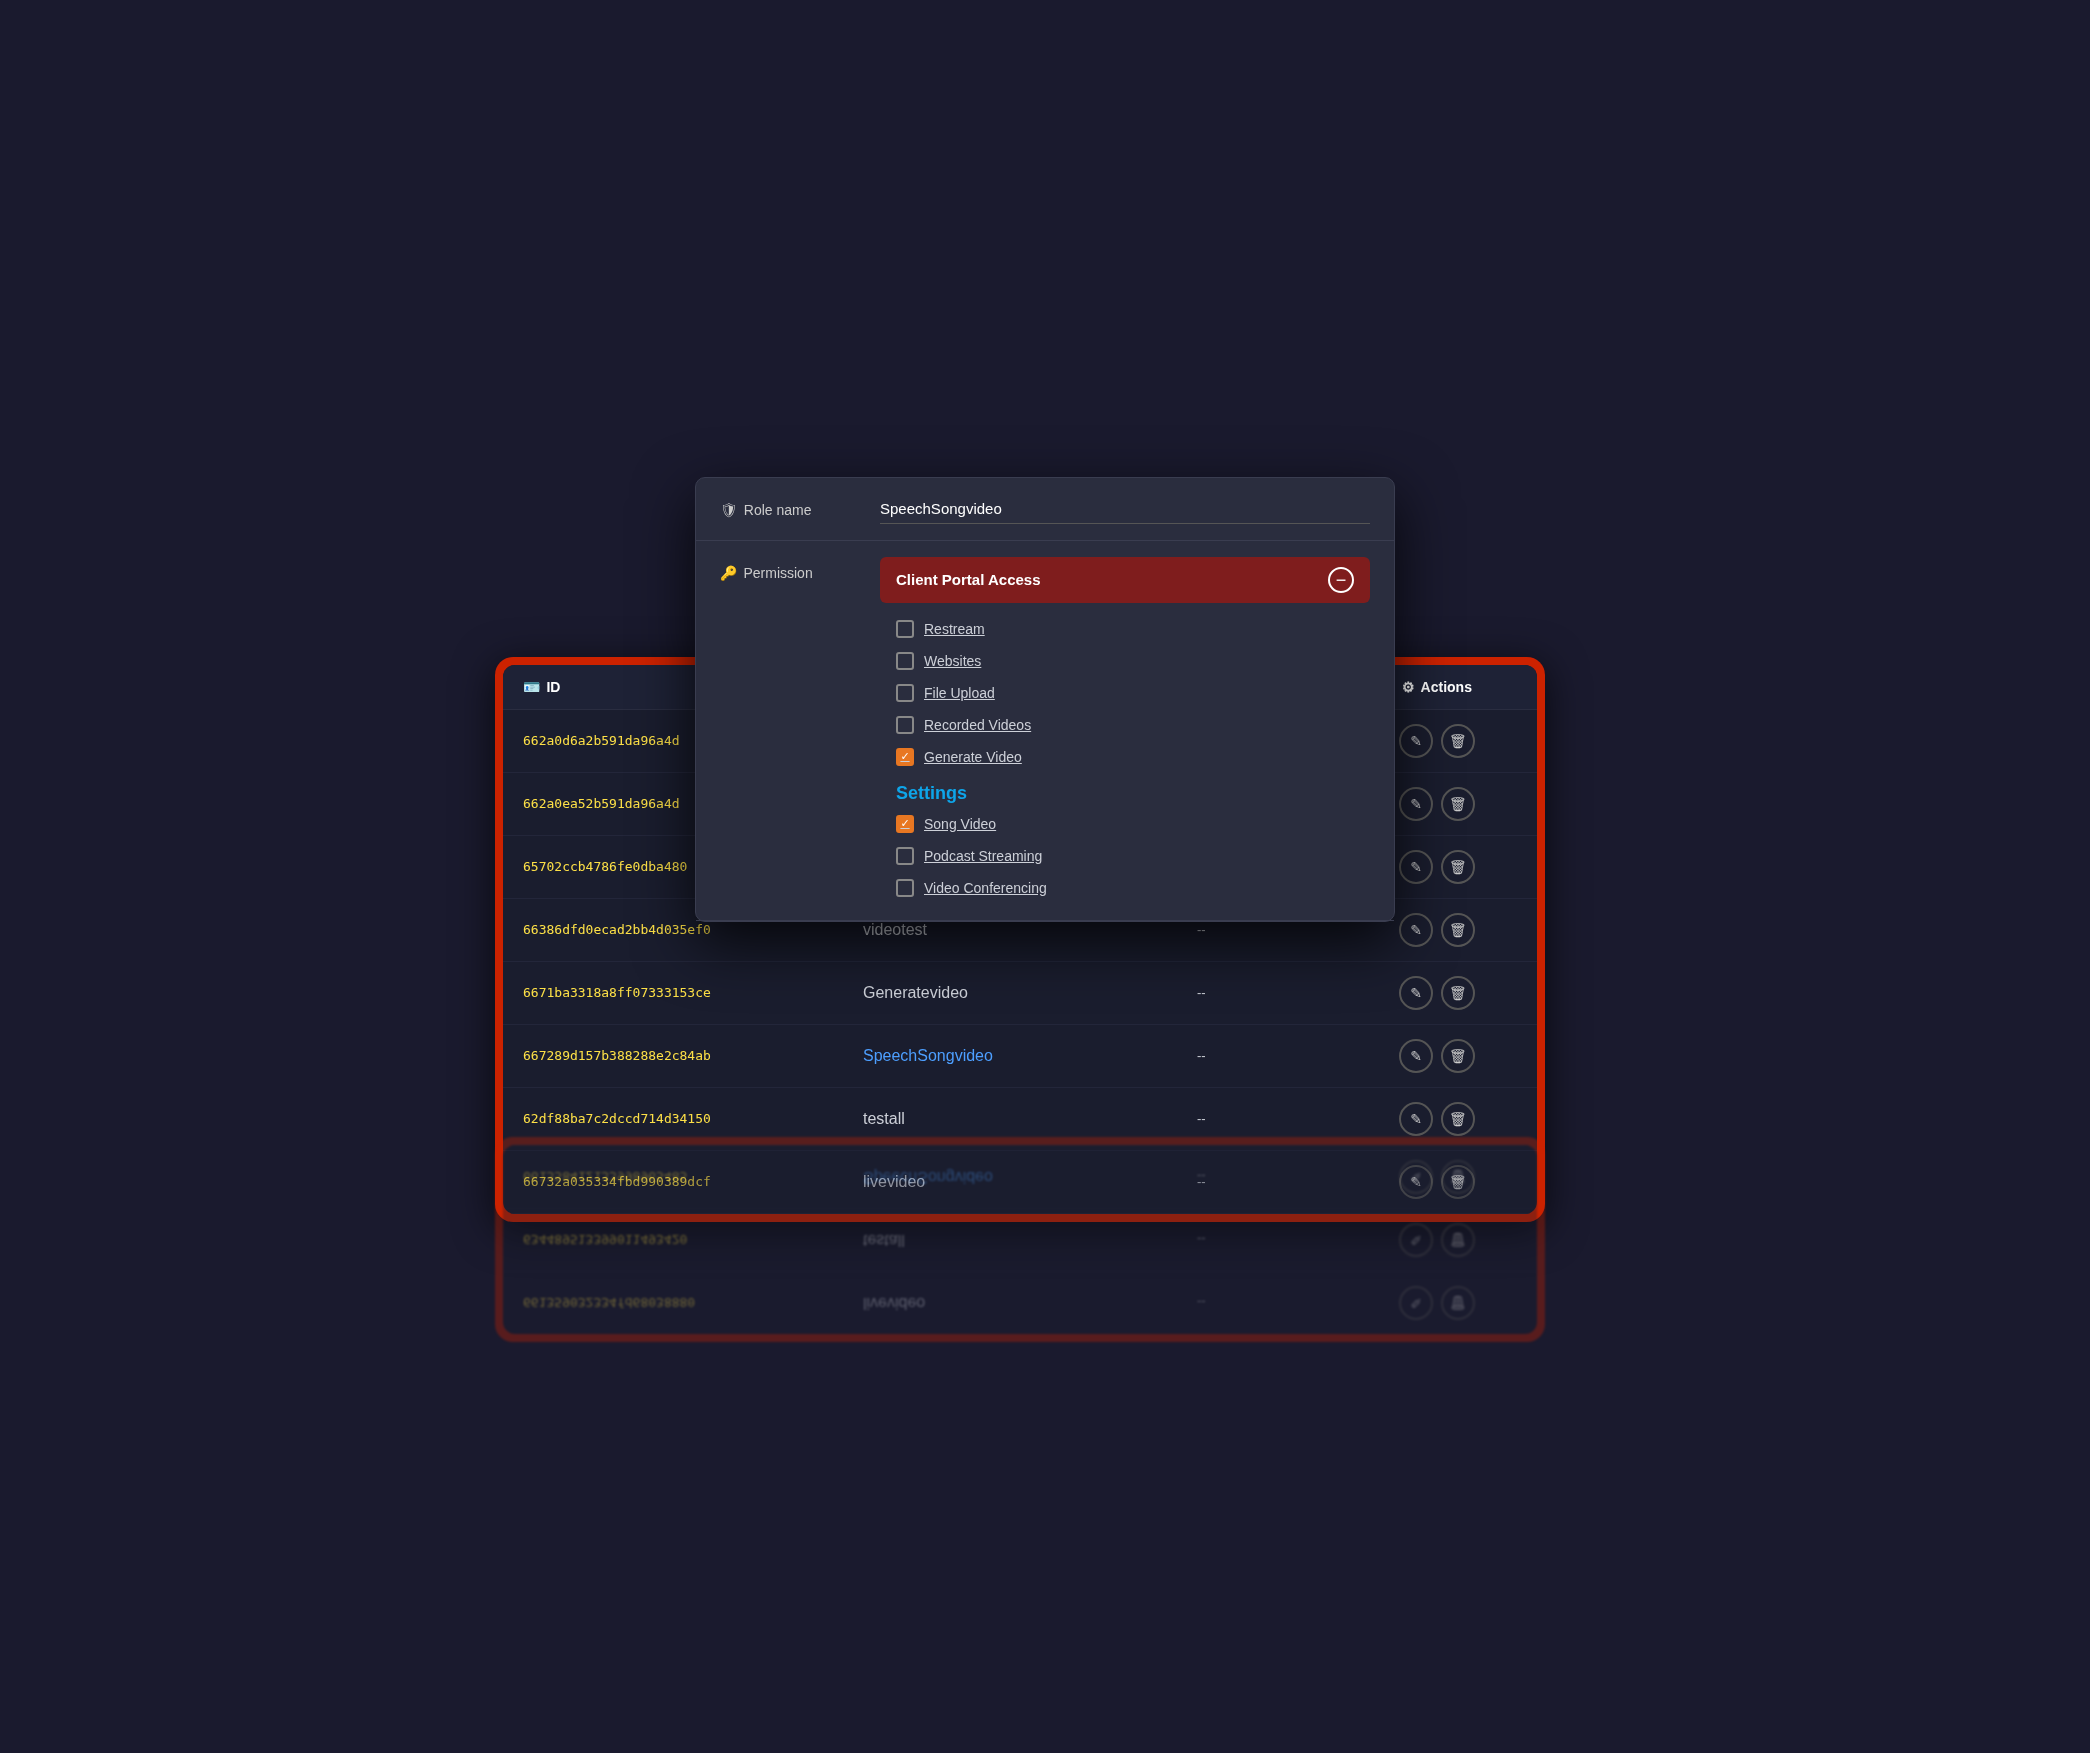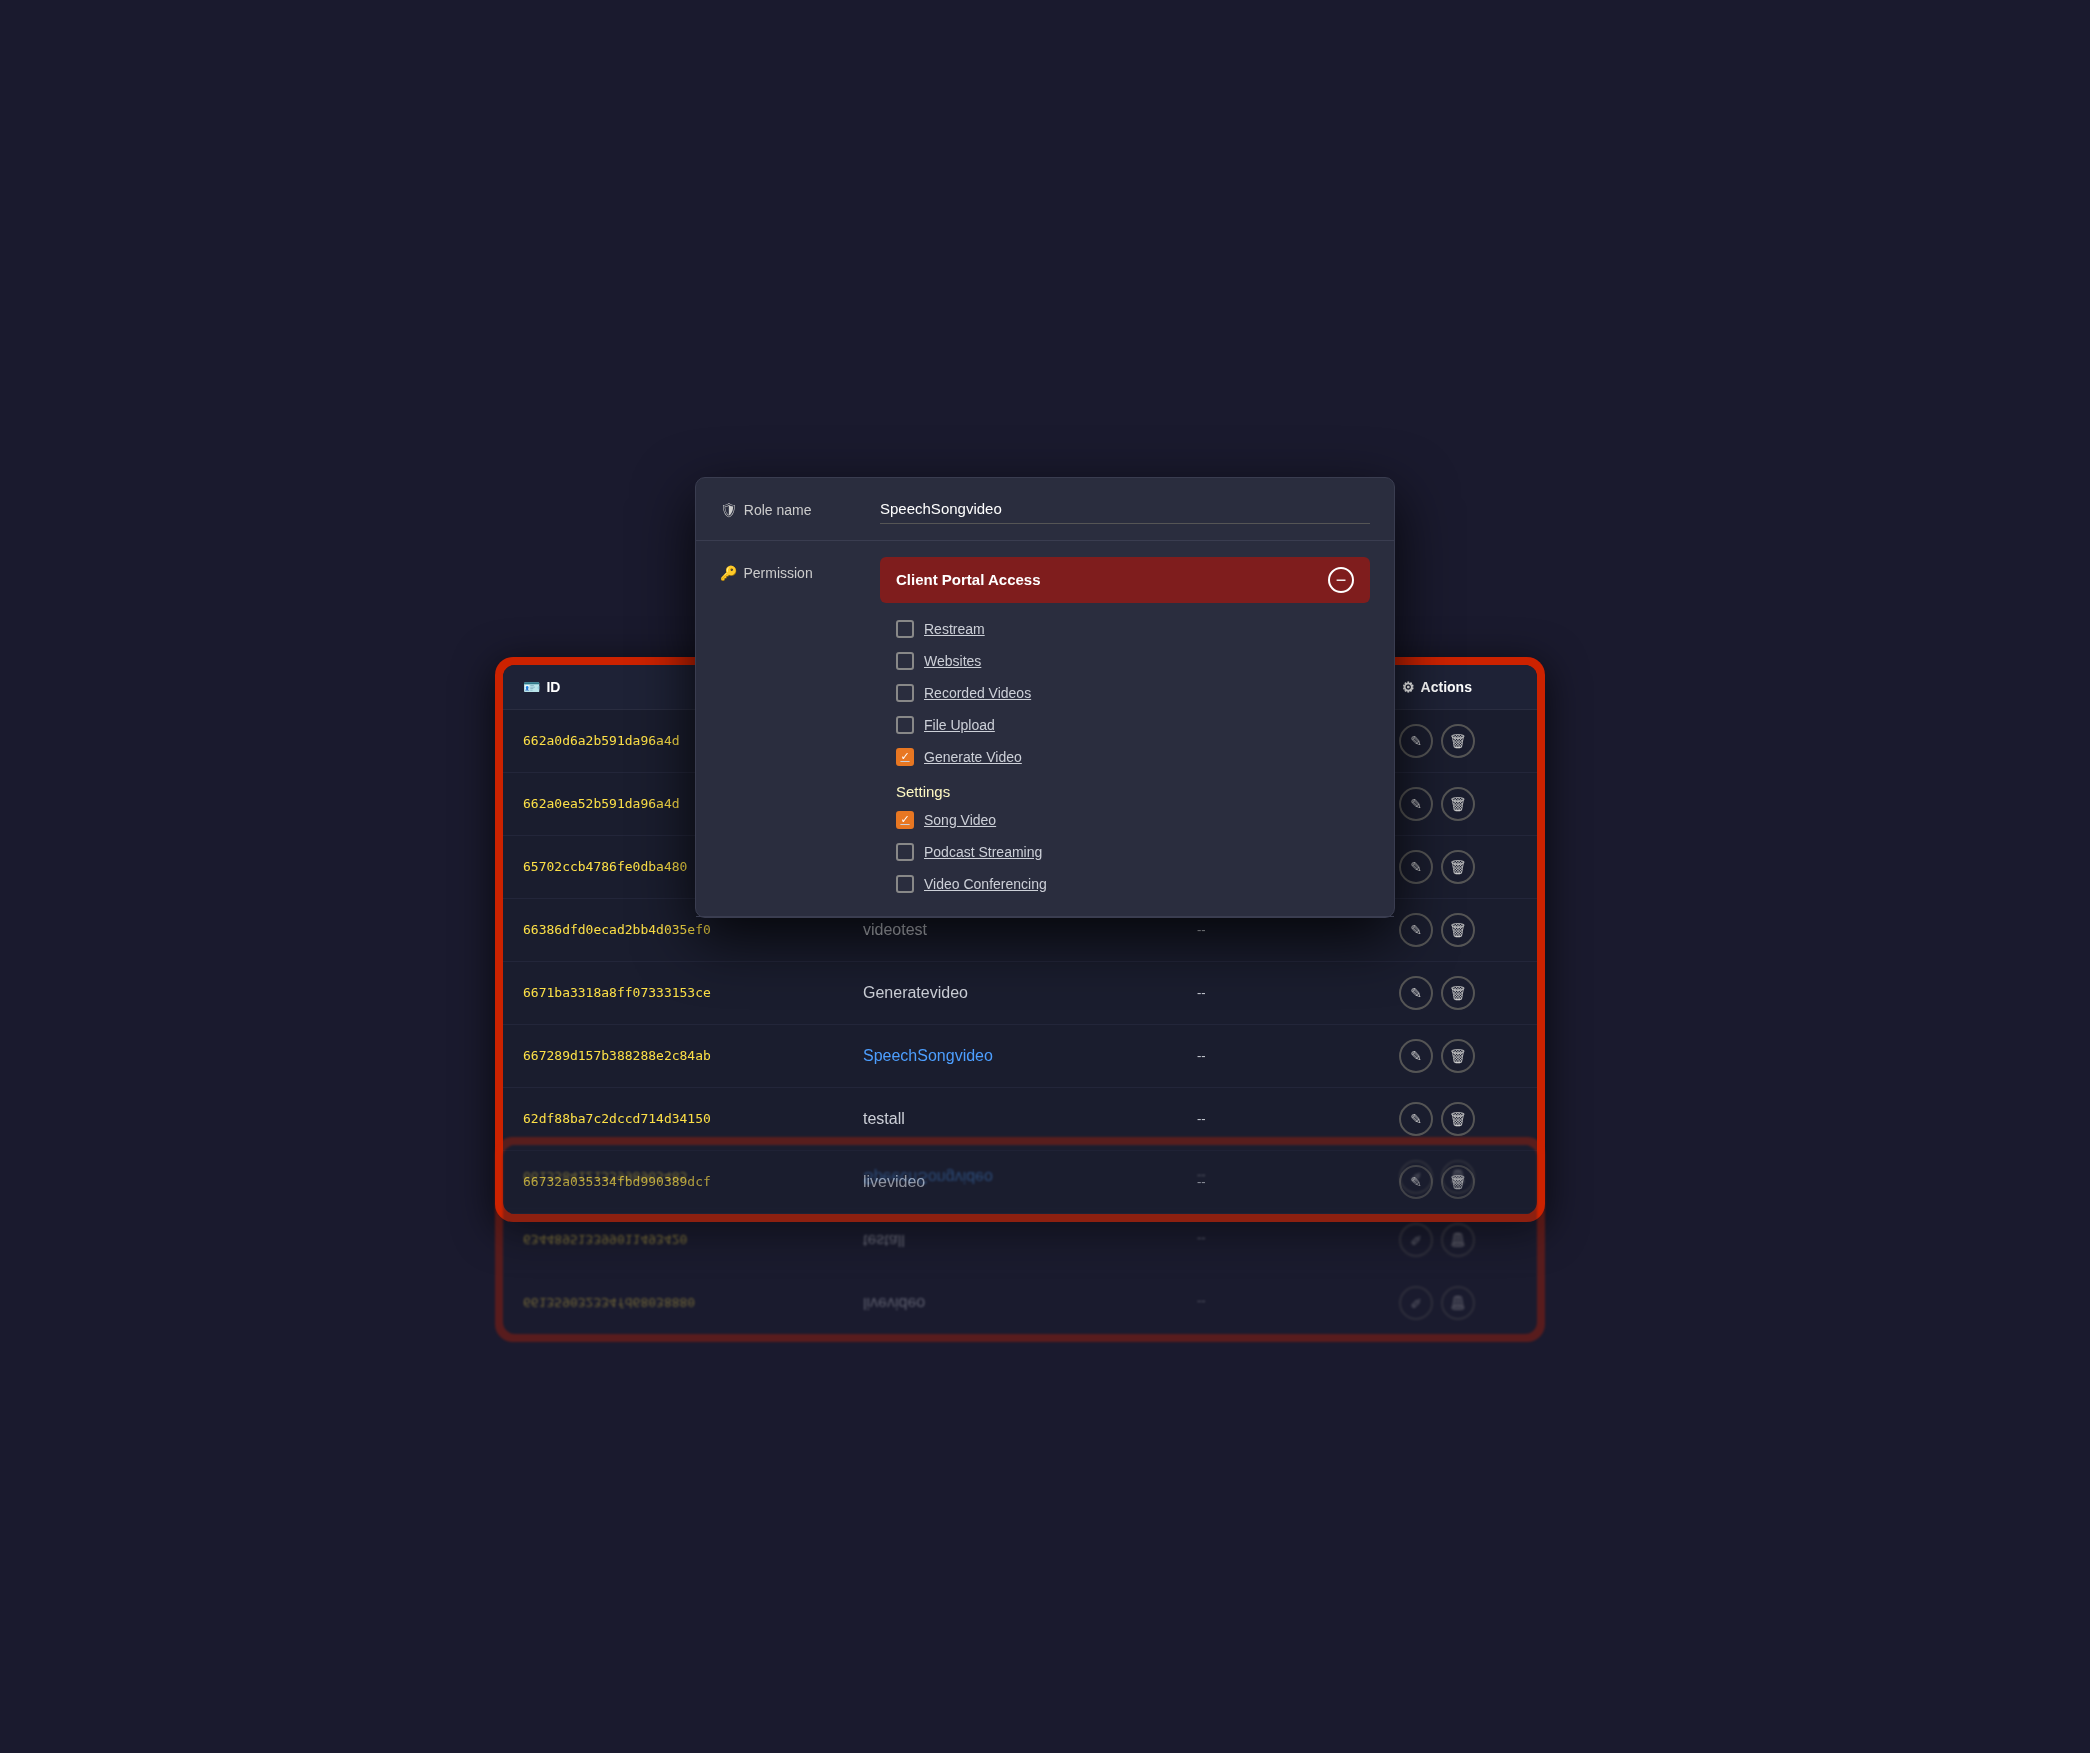--- a/index.html
+++ b/index.html
@@ -234,23 +234,23 @@
       border-color: #e87722;
     }
 
     .checkbox-box.checked::after {
       content: '✓';
       color: #fff;
       font-size: 11px;
     }
 
     .settings-label {
-      color: #fef9c3;
-      font-size: 15px;
-      font-weight: normal;
+      color: #0ea5e9;
+      font-size: 18px;
+      font-weight: bold;
       padding: 10px 16px 4px 16px;
     }
 
     
     .reflection-card {
       position: absolute;
       left: 0;
       top: 660px;
       width: 1050px;
       background: #cc2200;
@@ -427,25 +427,25 @@
           <div class="checkbox-item">
             <span class="checkbox-box"></span>
             <span>Restream</span>
           </div>
           <div class="checkbox-item">
             <span class="checkbox-box"></span>
             <span>Websites</span>
           </div>
           <div class="checkbox-item">
             <span class="checkbox-box"></span>
+            <span>File Upload</span>
+          </div>
+          <div class="checkbox-item">
+            <span class="checkbox-box"></span>
             <span>Recorded Videos</span>
-          </div>
-          <div class="checkbox-item">
-            <span class="checkbox-box"></span>
-            <span>File Upload</span>
           </div>
           <div class="checkbox-item">
             <span class="checkbox-box checked"></span>
             <span>Generate Video</span>
           </div>
 
           <div class="settings-label">Settings</div>
 
           <div class="checkbox-item">
             <span class="checkbox-box checked"></span>

